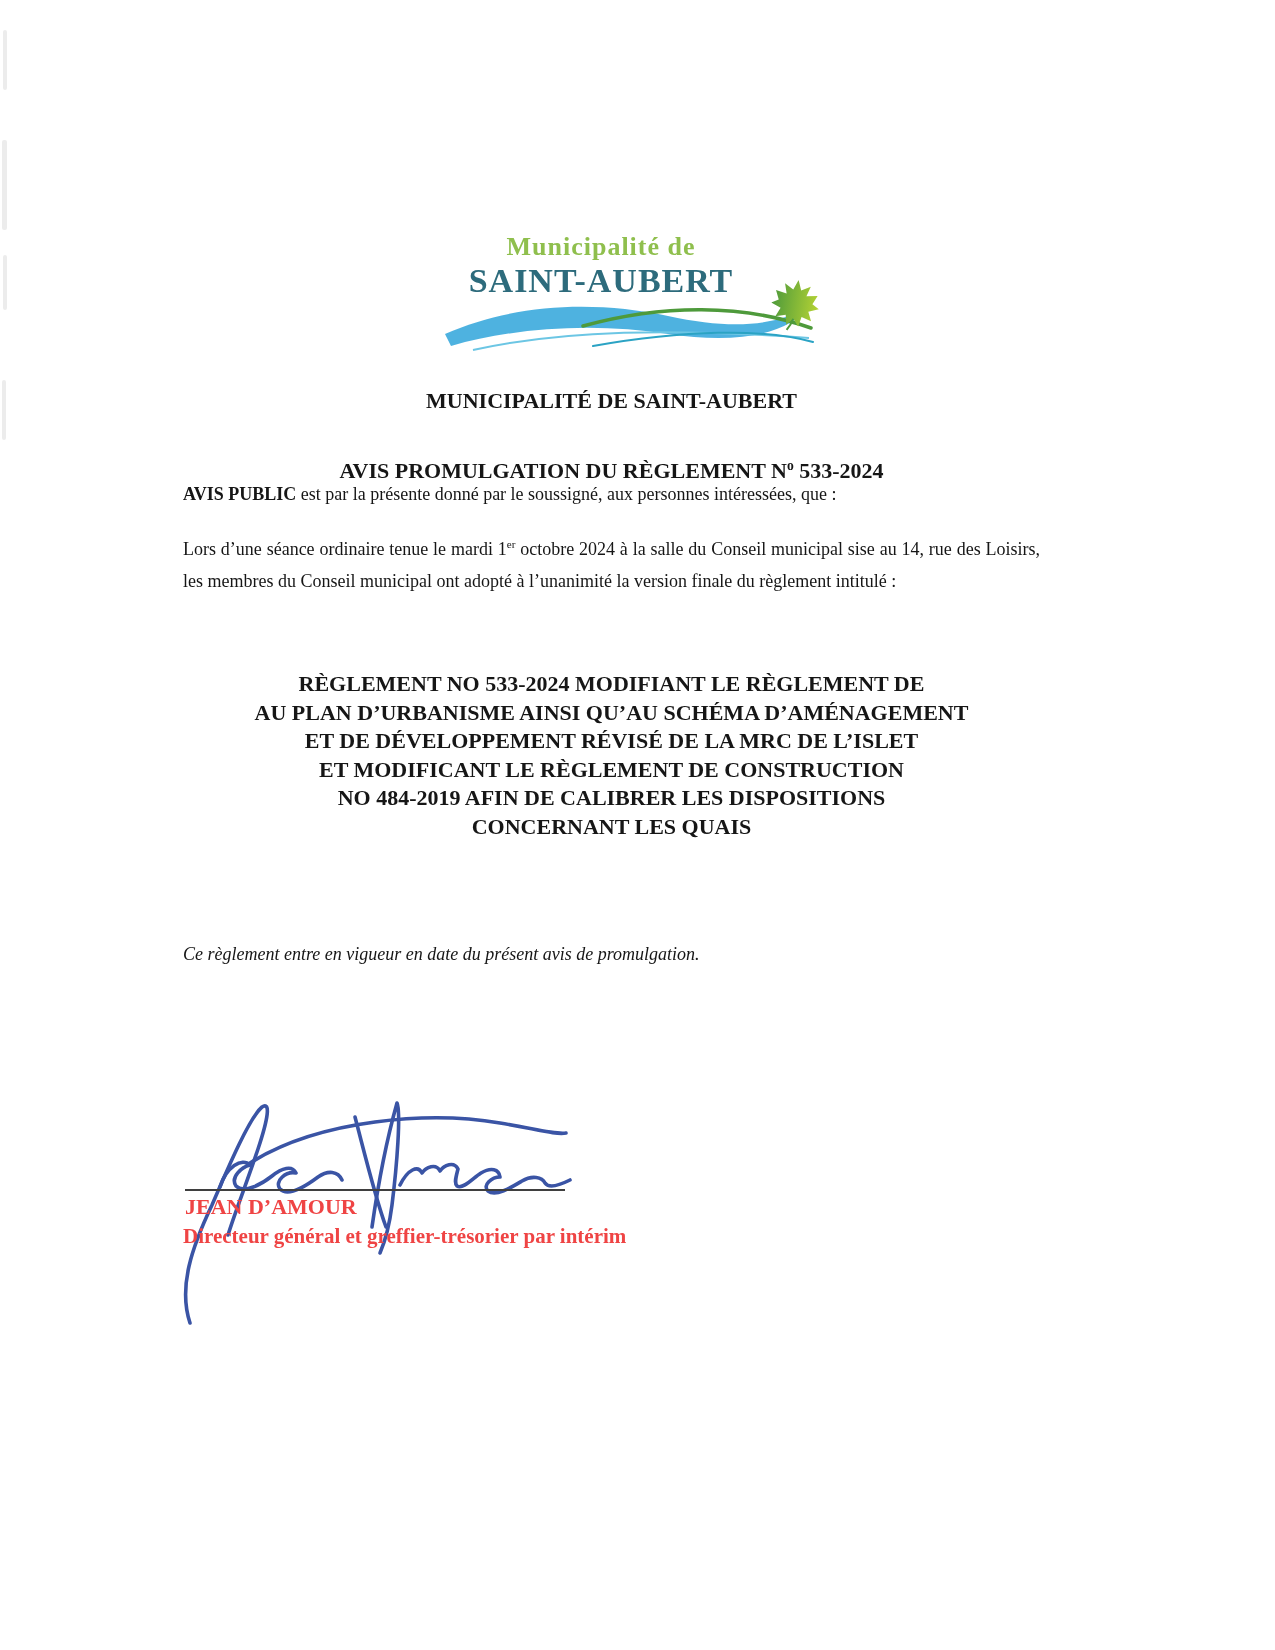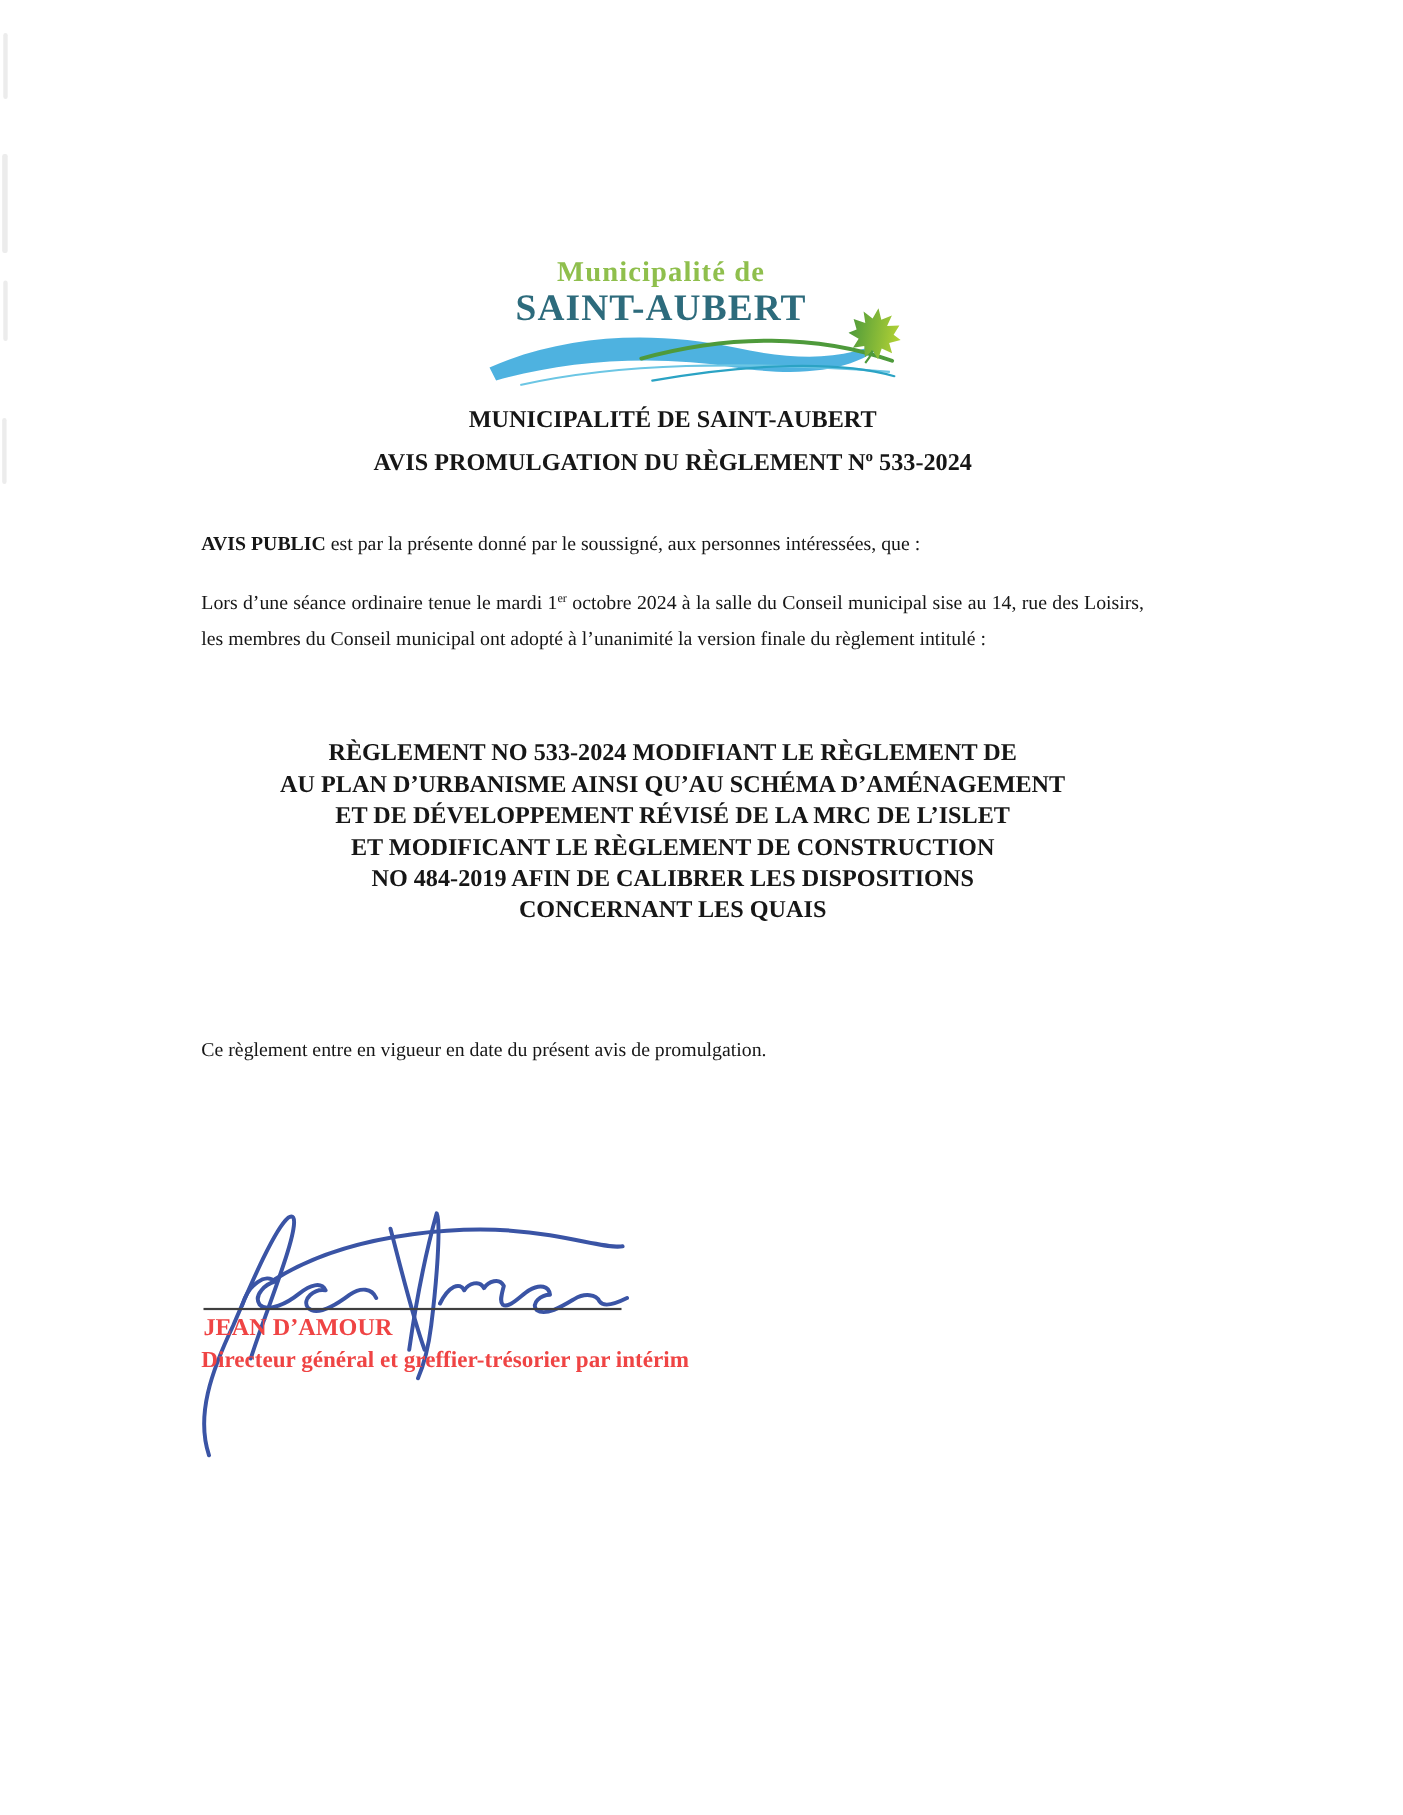--- a/index.html
+++ b/index.html
@@ -24,31 +24,31 @@
   }
   .logo-name {
     font-size:34px; font-weight:bold; letter-spacing:1px; color:#2d6b7c;
     line-height:38px; white-space:nowrap;
   }
   .logo-waves { position:absolute; left:-12px; top:60px; }
   .logo-leaf  { position:absolute; left:316px; top:48px; transform:rotate(8deg); }
 
   
   .col { position:absolute; left:183px; width:857px; }
-  .h1, .h2 { font-weight:bold; font-size:22px; text-align:center; }
+  .h1, .h2 { font-weight:bold; font-size:22px; text-align:center;margin-top:20px; }
   .h1 { top:368px; }
-  .h2 { top:407px; }
+  .h2 { top:438px; }
   .p  { font-size:18px; line-height:32px; }
   .p1 { top:478px; width:900px; }
   .p2 { top:528px; text-align:justify; }
   .reg {
     top:670px; font-weight:bold; font-size:22px; line-height:28.5px;
     text-align:center;
   }
-  .p3 { top:938px; }
+  .p3 { top:938px;font-style:italic; }
   .p4 { top:988px; font-weight:bold; font-size:21.5px; line-height:33px;
         text-align:justify; width:870px; }
   .sup { font-size:62%; vertical-align:super; }
   b { font-weight:bold; }
 
   
   .sig-rule { position:absolute; left:185px; top:1189px; width:380px; height:0;
               border-top:2px solid #3f3f3f; }
   .sig-name { position:absolute; left:185px; top:1194px; font-weight:bold;
               font-size:22px; color:#ef4444; white-space:nowrap; }

